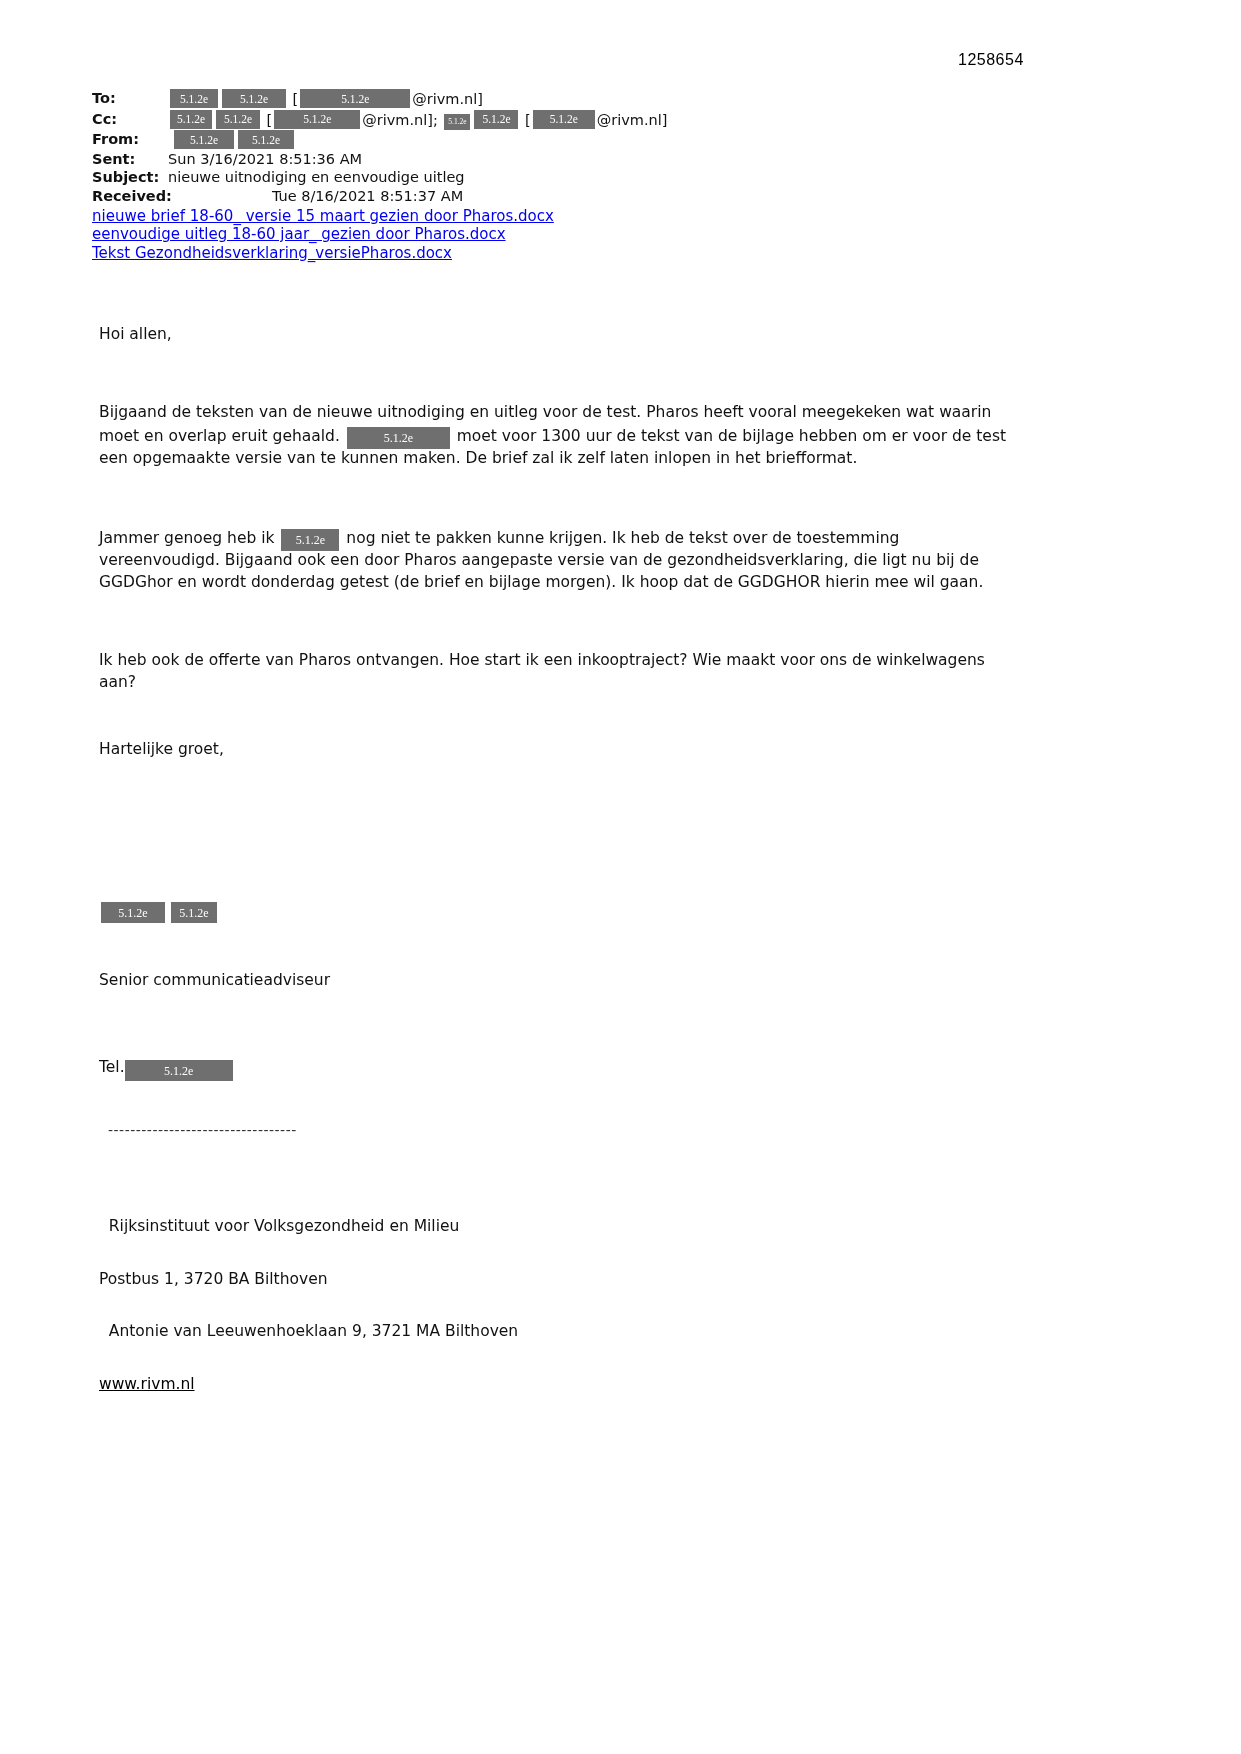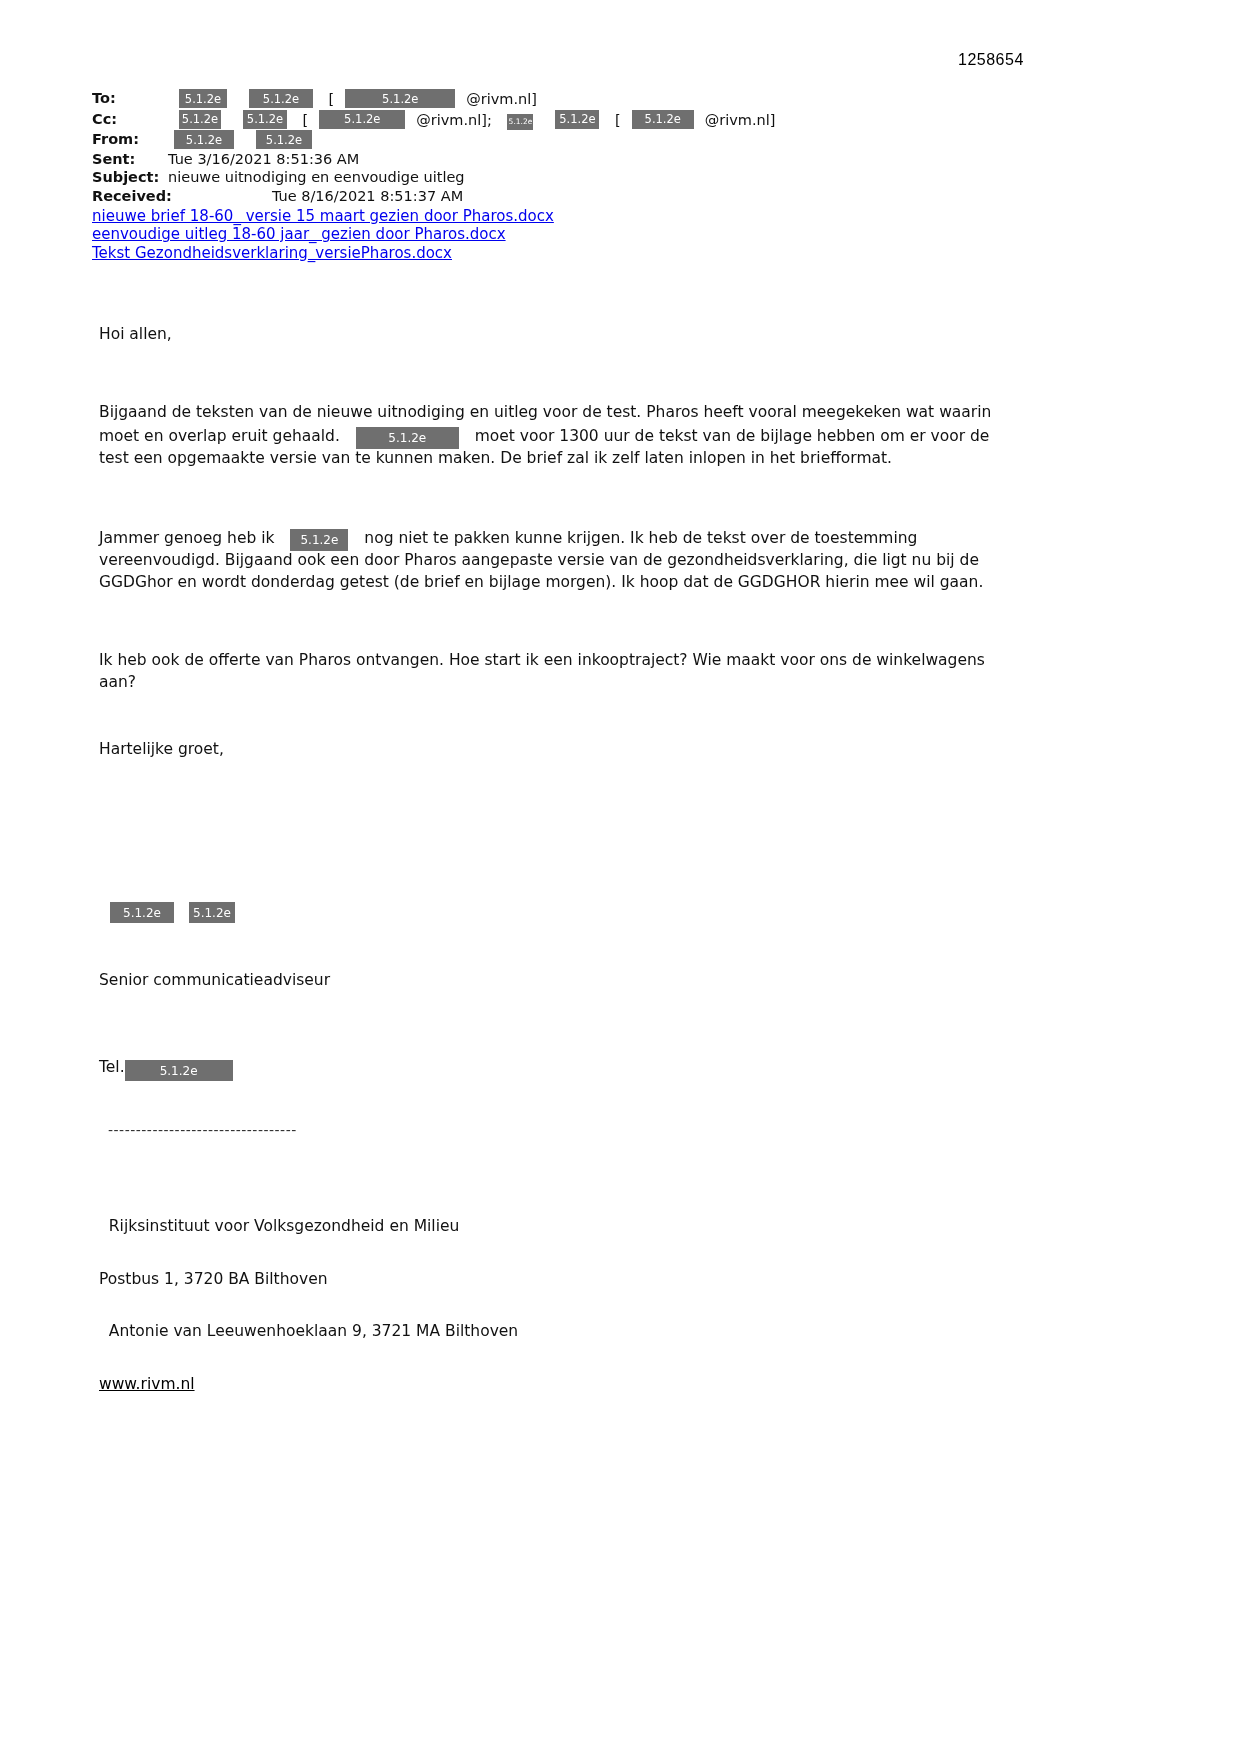--- a/index.html
+++ b/index.html
@@ -49,24 +49,25 @@
   }
   
   .redact {
     display: inline-flex;
     align-items: center;
     justify-content: center;
     background: var(--redact-bg, #6f6f6f);
     color: var(--redact-fg, #ffffff);
     font-size: 11.5px;
     height: 19px;
-    margin: 0 11px;
+    margin: 0 2px;
     vertical-align: text-bottom;
     position: relative;
     top: 1px;
+    font-family: Liberation Serif, serif;
   }
   .redact-sm {
     height: 16px;
     font-size: 7.5px;
     top: 2px;
   }
   .body-text .redact { height: 22px; font-size: 12px; top: 4px; }
   
   .attachments { margin-top: 2px; }
   .attachment-link {
@@ -131,21 +132,21 @@
       <div class="hdr-row">
         <span class="hdr-label">Cc:</span>
         <span class="hdr-value"><span class="redact" style="width: 42px;">5.1.2e</span><span class="redact" style="width: 44px;">5.1.2e</span><span> [</span><span class="redact" style="width: 86px;">5.1.2e</span><span>@rivm.nl]; </span><span class="redact redact-sm" style="width: 26px;">5.1.2e</span><span class="redact" style="width: 44px;">5.1.2e</span><span> [</span><span class="redact" style="width: 62px;">5.1.2e</span><span>@rivm.nl]</span></span>
       </div>
       <div class="hdr-row">
         <span class="hdr-label">From:</span>
         <span class="hdr-value"><span class="redact" style="width: 60px; margin-left: 6px;">5.1.2e</span><span class="redact" style="width: 56px;">5.1.2e</span></span>
       </div>
       <div class="hdr-row">
         <span class="hdr-label">Sent:</span>
-        <span class="hdr-value"><span>Tue 3/16/2021 8:51:36 AM</span></span>
+        <span class="hdr-value"><span>Sun 3/16/2021 8:51:36 AM</span></span>
       </div>
       <div class="hdr-row">
         <span class="hdr-label">Subject:</span>
         <span class="hdr-value"><span>nieuwe uitnodiging en eenvoudige uitleg</span></span>
       </div>
       <div class="hdr-row">
         <span class="hdr-label">Received:</span>
         <span class="hdr-value"><span style="margin-left: 100px;">Tue 8/16/2021 8:51:37 AM</span></span>
       </div>
     </div>

